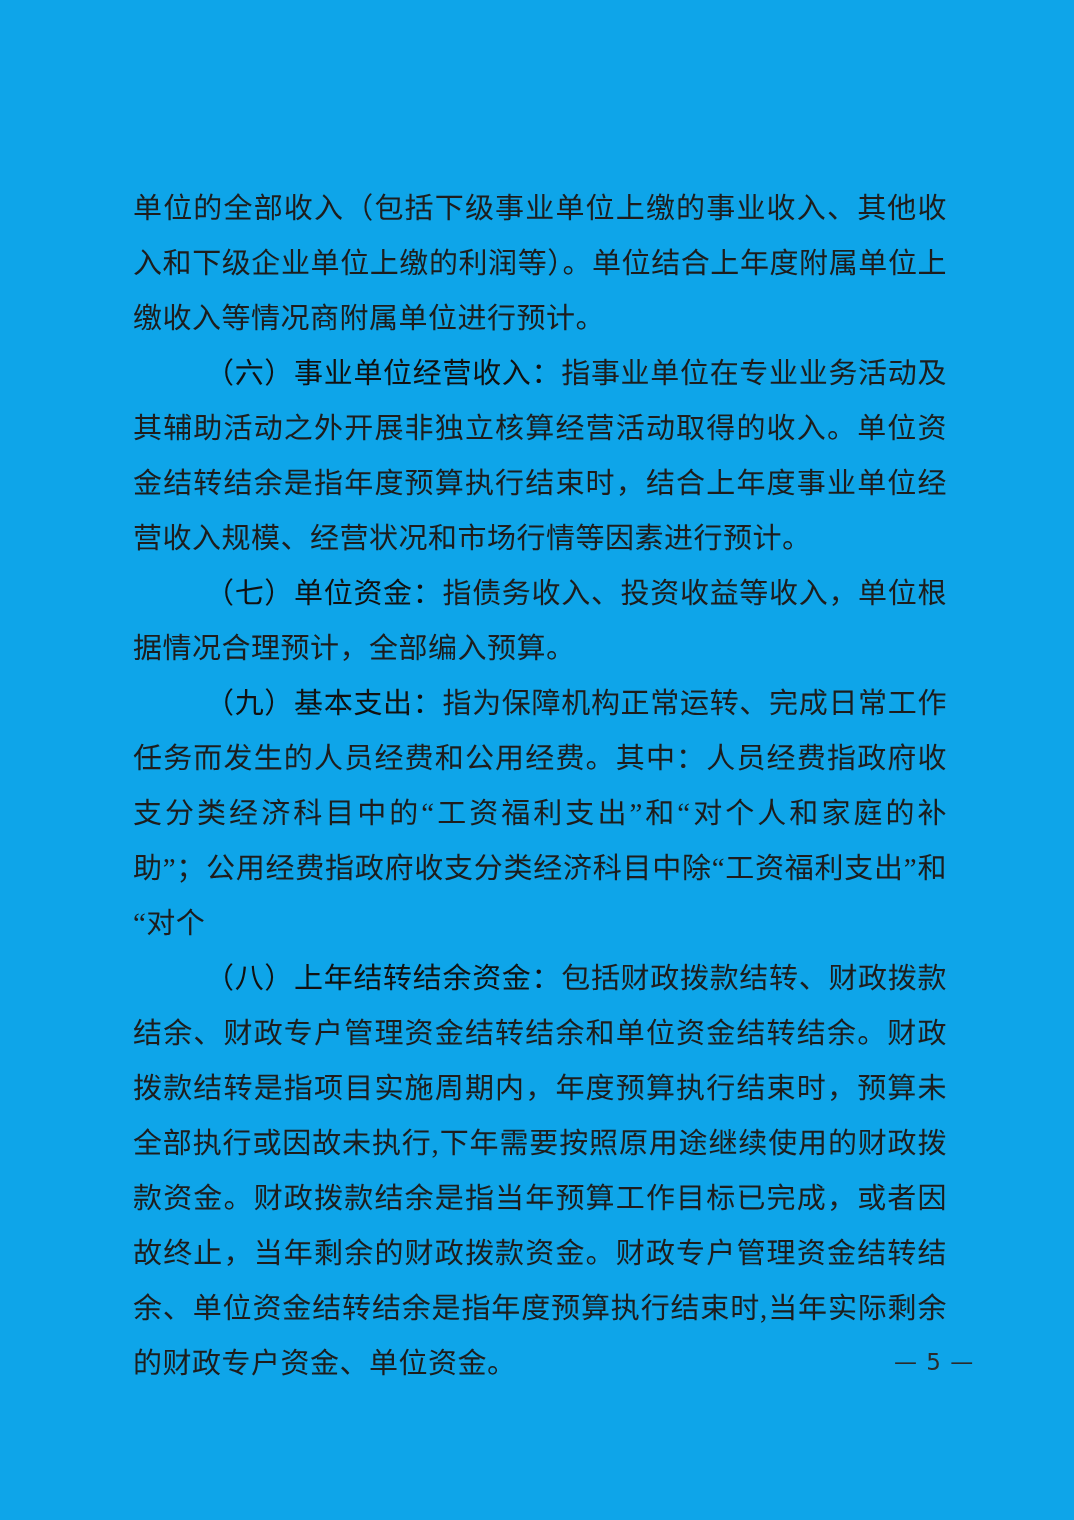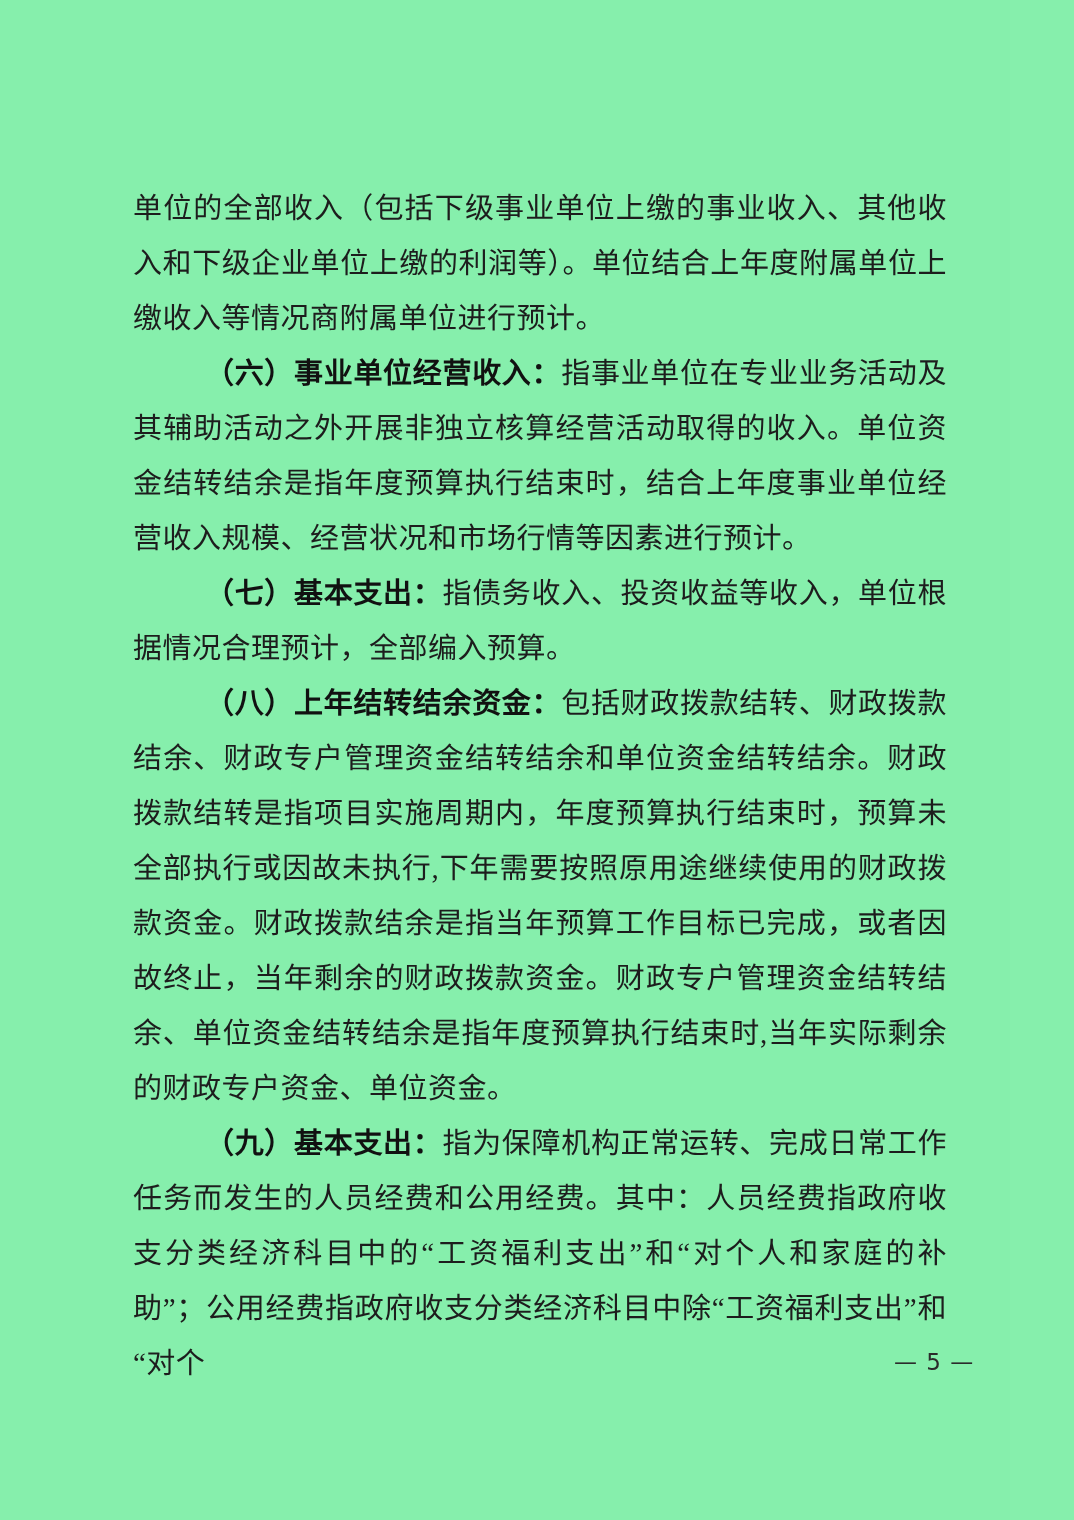--- a/index.html
+++ b/index.html
@@ -1,40 +1,40 @@
 <!DOCTYPE html>
 <html lang="zh-CN"><head>
 <meta charset="utf-8">
 <style>
   * { margin: 0; padding: 0; box-sizing: border-box; }
   html, body { background: #ffffff; }
   .page {
     position: relative;
     width: 1074px;
     height: 1520px;
-    background: #86efac;
+    background: #0ea5e9;
     overflow: hidden;
     font-family: "Liberation Serif", "DejaVu Serif", serif;
   }
   .doc-body {
     position: absolute;
     left: 133px;
     top: 181px;
     width: 814px;
     font-size: 29px;
     line-height: 55px;
     color: #1d1d1d;
     text-align: justify;
     letter-spacing: 0.5px;
   }
   .doc-body p { margin: 0; }
   .doc-body p.indent { text-indent: 72px; }
   .run-heading {
     font-family: "Liberation Sans", "DejaVu Sans", sans-serif;
-    font-weight: 700;
+    font-weight: 400;
     color: #111111;
   }
   .page-number {
     position: absolute;
     top: 1348px;
     left: 894px;
     width: 80px;
     font-size: 23px;
     line-height: 28px;
     color: #2b2b2b;
@@ -43,18 +43,18 @@
     white-space: nowrap;
   }
 </style>
 </head>
 <body>
 
 <div class="page">
   <div class="doc-body" id="doc-body">
       <p class=""><span class="run-body">单位的全部收入（包括下级事业单位上缴的事业收入、其他收入和下级企业单位上缴的利润等）。单位结合上年度附属单位上缴收入等情况商附属单位进行预计。</span></p>
       <p class="indent"><span class="run-heading">（六）事业单位经营收入：</span><span class="run-body">指事业单位在专业业务活动及其辅助活动之外开展非独立核算经营活动取得的收入。单位资金结转结余是指年度预算执行结束时，结合上年度事业单位经营收入规模、经营状况和市场行情等因素进行预计。</span></p>
-      <p class="indent"><span class="run-heading">（七）基本支出：</span><span class="run-body">指债务收入、投资收益等收入，单位根据情况合理预计，全部编入预算。</span></p>
+      <p class="indent"><span class="run-heading">（七）单位资金：</span><span class="run-body">指债务收入、投资收益等收入，单位根据情况合理预计，全部编入预算。</span></p>
+      <p class="indent"><span class="run-heading">（九）基本支出：</span><span class="run-body">指为保障机构正常运转、完成日常工作任务而发生的人员经费和公用经费。其中：人员经费指政府收支分类经济科目中的“工资福利支出”和“对个人和家庭的补助”；公用经费指政府收支分类经济科目中除“工资福利支出”和“对个</span></p>
       <p class="indent"><span class="run-heading">（八）上年结转结余资金：</span><span class="run-body">包括财政拨款结转、财政拨款结余、财政专户管理资金结转结余和单位资金结转结余。财政拨款结转是指项目实施周期内，年度预算执行结束时，预算未全部执行或因故未执行,下年需要按照原用途继续使用的财政拨款资金。财政拨款结余是指当年预算工作目标已完成，或者因故终止，当年剩余的财政拨款资金。财政专户管理资金结转结余、单位资金结转结余是指年度预算执行结束时,当年实际剩余的财政专户资金、单位资金。</span></p>
-      <p class="indent"><span class="run-heading">（九）基本支出：</span><span class="run-body">指为保障机构正常运转、完成日常工作任务而发生的人员经费和公用经费。其中：人员经费指政府收支分类经济科目中的“工资福利支出”和“对个人和家庭的补助”；公用经费指政府收支分类经济科目中除“工资福利支出”和“对个</span></p>
     </div>
   <div class="page-number">— 5 —</div>
 </div>
 
 </body></html>

